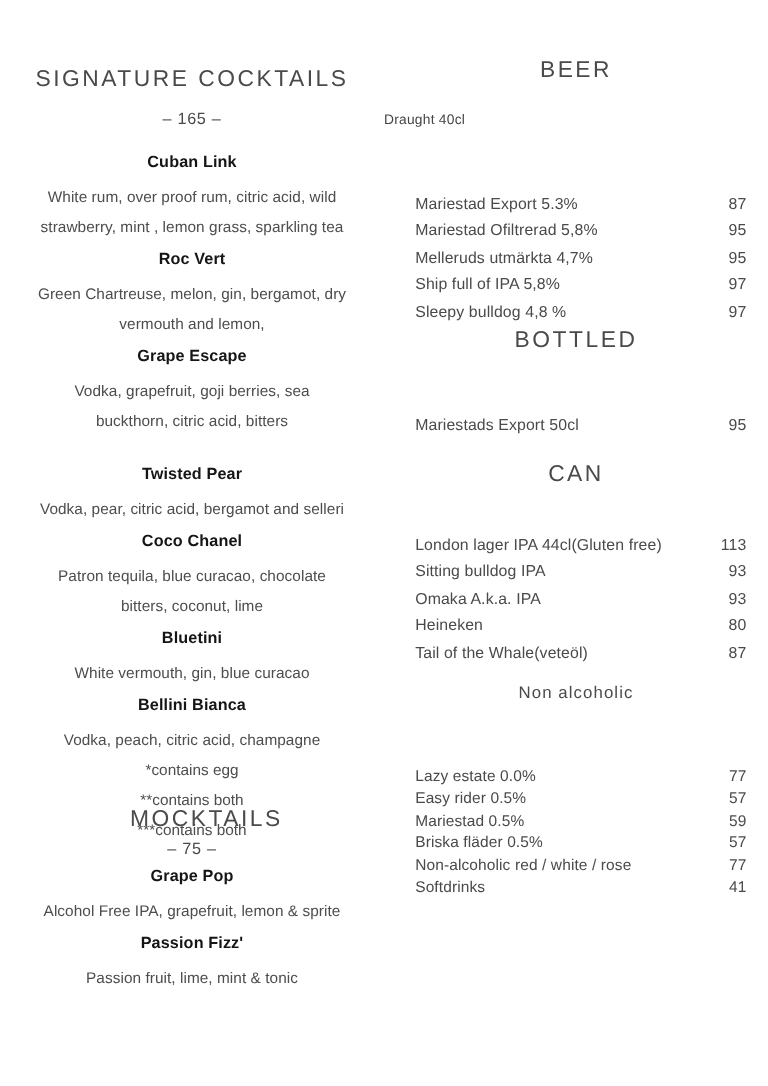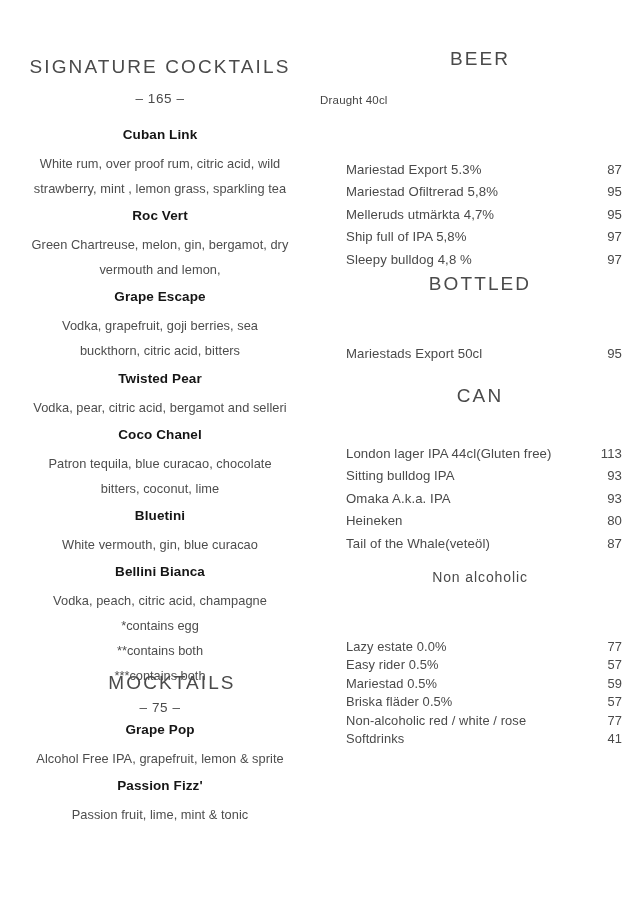--- a/index.html
+++ b/index.html
@@ -134,21 +134,21 @@
         <div class="drink-name" style="margin-top:7px;">Roc Vert</div>
         <div class="drink-desc">Green Chartreuse, melon, gin, bergamot, dry</div>
         <div class="drink-desc">vermouth and lemon,</div>
       </div>
       <div>
         <div class="drink-name" style="margin-top:7px;">Grape Escape</div>
         <div class="drink-desc">Vodka, grapefruit, goji berries, sea</div>
         <div class="drink-desc">buckthorn, citric acid, bitters</div>
       </div>
       <div>
-        <div class="drink-name" style="margin-top:8px;">Twisted Pear</div>
+        <div class="drink-name" style="margin-top:24px;">Twisted Pear</div>
         <div class="drink-desc">Vodka, pear, citric acid, bergamot and selleri</div>
       </div>
       <div>
         <div class="drink-name" style="margin-top:7px;">Coco Chanel</div>
         <div class="drink-desc">Patron tequila, blue curacao, chocolate</div>
         <div class="drink-desc">bitters, coconut, lime</div>
       </div>
       <div>
         <div class="drink-name" style="margin-top:7px;">Bluetini</div>
         <div class="drink-desc">White vermouth, gin, blue curacao</div>

